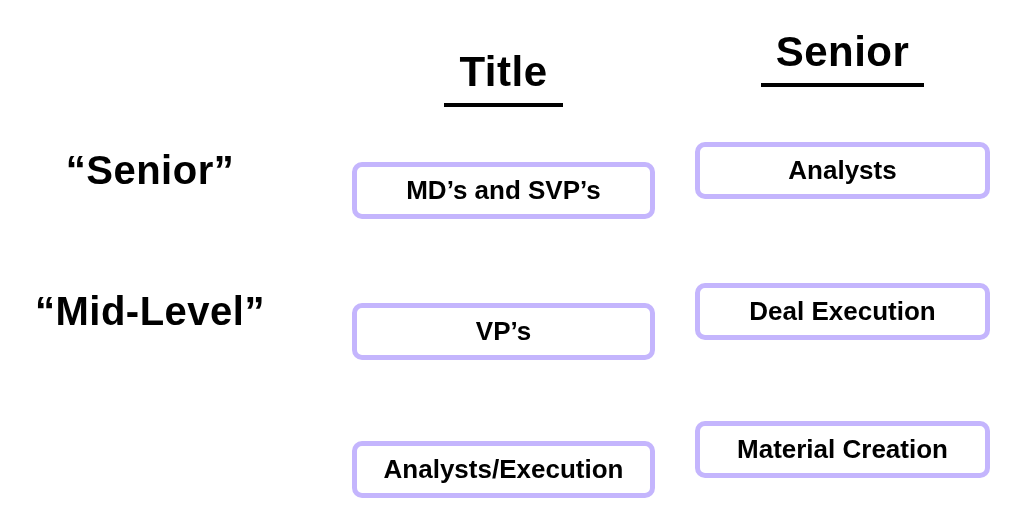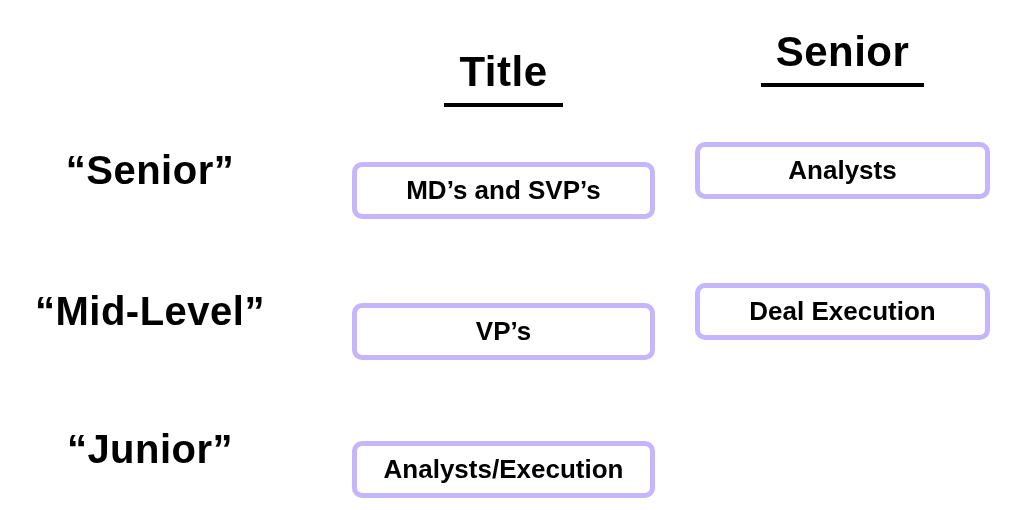--- a/index.html
+++ b/index.html
@@ -85,18 +85,20 @@
   </div>
 
   <div class="row-label row-1">“Mid-Level”</div>
   <div class="box col-title row-1">
     <span>VP’s</span>
   </div>
   <div class="box col-focus row-1">
     <span>Deal Execution</span>
   </div>
 
-  <div class="row-label row-2">“Junior”</div>
   <div class="box col-title row-2">
     <span>Analysts/Execution</span>
+  </div>
+  <div class="box col-focus row-2">
+    <span>Material Creation</span>
   </div>
 
 </div>
 
 </body></html>

